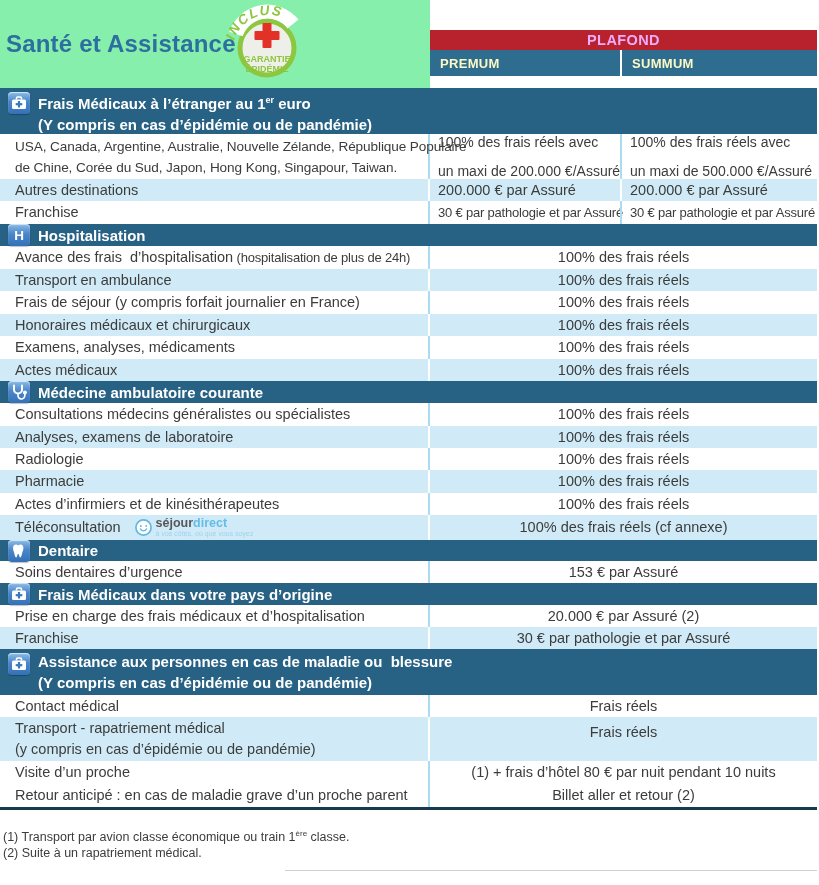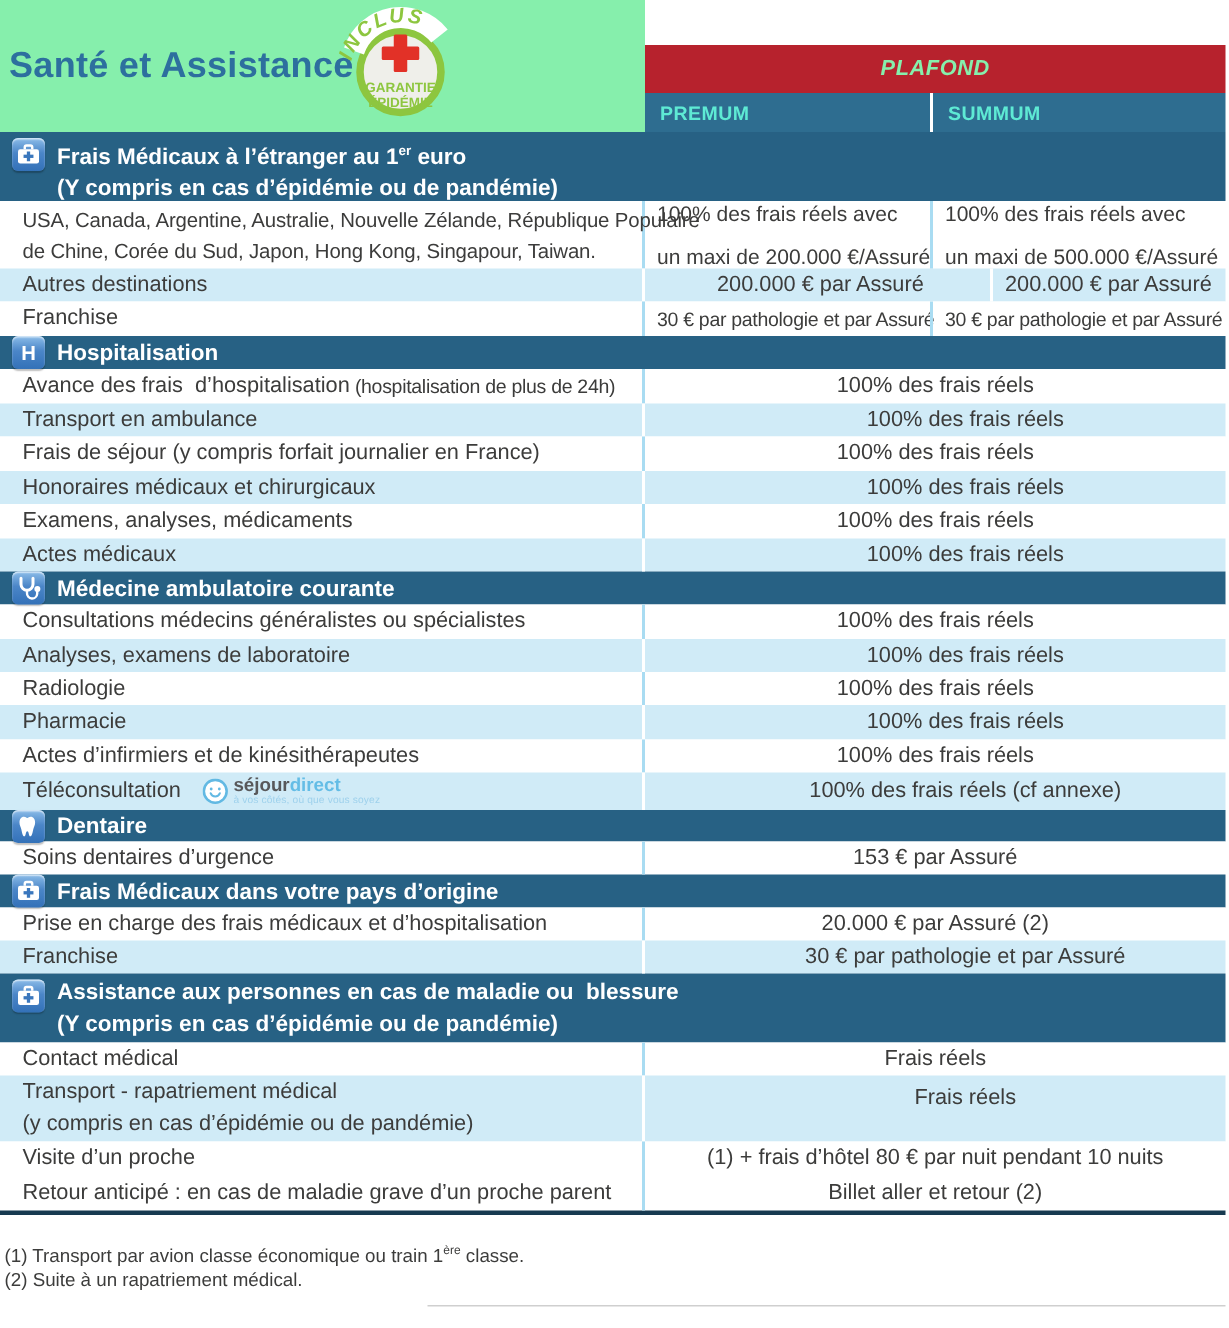--- a/index.html
+++ b/index.html
@@ -6,41 +6,41 @@
   body{font-family:"Liberation Sans",sans-serif;color:#3c3c3b;}
   .page{position:relative;width:819px;height:885px;background:#fff;overflow:hidden;}
   .table{width:817px;}
 
   
   .hdr{display:flex;height:88px;}
   .hdr-left{width:430px;position:relative;background:#86efac;}
   .page-title{position:absolute;left:6px;top:30px;font-size:24px;font-weight:bold;color:#2d6f9e;letter-spacing:.2px;}
   .badge{position:absolute;left:220px;top:0;}
   .hdr-right{flex:1;padding-top:30px;}
-  .plafond{height:32px;background:#b7222d;color:#86efac;font-weight:bold;font-size:14.5px;letter-spacing:.4px;display:flex;align-items:center;justify-content:center;font-style:italic;}
-  .cols{height:26px;background:#2e6d90;display:flex;color:#5eead4;font-weight:bold;font-size:13px;letter-spacing:.3px;}
+  .plafond{height:20px;background:#b7222d;color:#f0abfc;font-weight:bold;font-size:14.5px;letter-spacing:.4px;display:flex;align-items:center;justify-content:center;}
+  .cols{height:26px;background:#2e6d90;display:flex;color:#fef9c3;font-weight:bold;font-size:13px;letter-spacing:.3px;}
   .cols .c1{width:192px;box-sizing:border-box;display:flex;align-items:center;padding-left:10px;border-right:2px solid #fff;}
   .cols .c2{flex:1;display:flex;align-items:center;padding-left:10px;}
 
   
   .bar{background:#276184;display:flex;color:#fff;}
   .b22{height:22px;align-items:center;}
   .b21{height:21px;align-items:flex-start;}
   .b46{height:46px;align-items:flex-start;padding-top:2px;box-sizing:border-box;}
   .ico{width:22px;height:22px;margin:0 8px;border-radius:4px;flex:none;
        background:linear-gradient(180deg,#8cbde9 0%,#4b86c8 45%,#3371b8 100%);
        box-shadow:inset 0 1px 1px rgba(255,255,255,.65), 0 1px 1px rgba(0,0,0,.25);
        display:flex;align-items:center;justify-content:center;}
   .b46 .ico{margin-top:2px;}
   .bar .txt{font-weight:bold;font-size:15px;line-height:21px;white-space:pre;}
   .bar sup{font-size:9px;}
 
   
   .row{display:flex;background:#fff;}
-  .row.lb{background:#d0ebf7;gap:40px;}
+  .row.lb{background:#d0ebf7;}
   .label{width:430px;box-sizing:border-box;padding-left:15px;display:flex;align-items:center;
          font-size:14.5px;line-height:21px;white-space:pre;}
   .row.white .label{border-right:2px solid #a9dcf2;}
   .row.lb .label{border-right:2px solid #ffffff;}
   .vals{flex:1;display:flex;align-items:center;justify-content:center;font-size:14.5px;line-height:29px;
         white-space:pre;text-align:center;}
   .vals.vtop{align-items:flex-start;padding-top:1px;}
   .split .vals{justify-content:flex-start;text-align:left;padding:0;}
   .split .v{display:flex;align-items:center;height:100%;box-sizing:border-box;padding-left:8px;}
   .split .v1{width:190px;}

